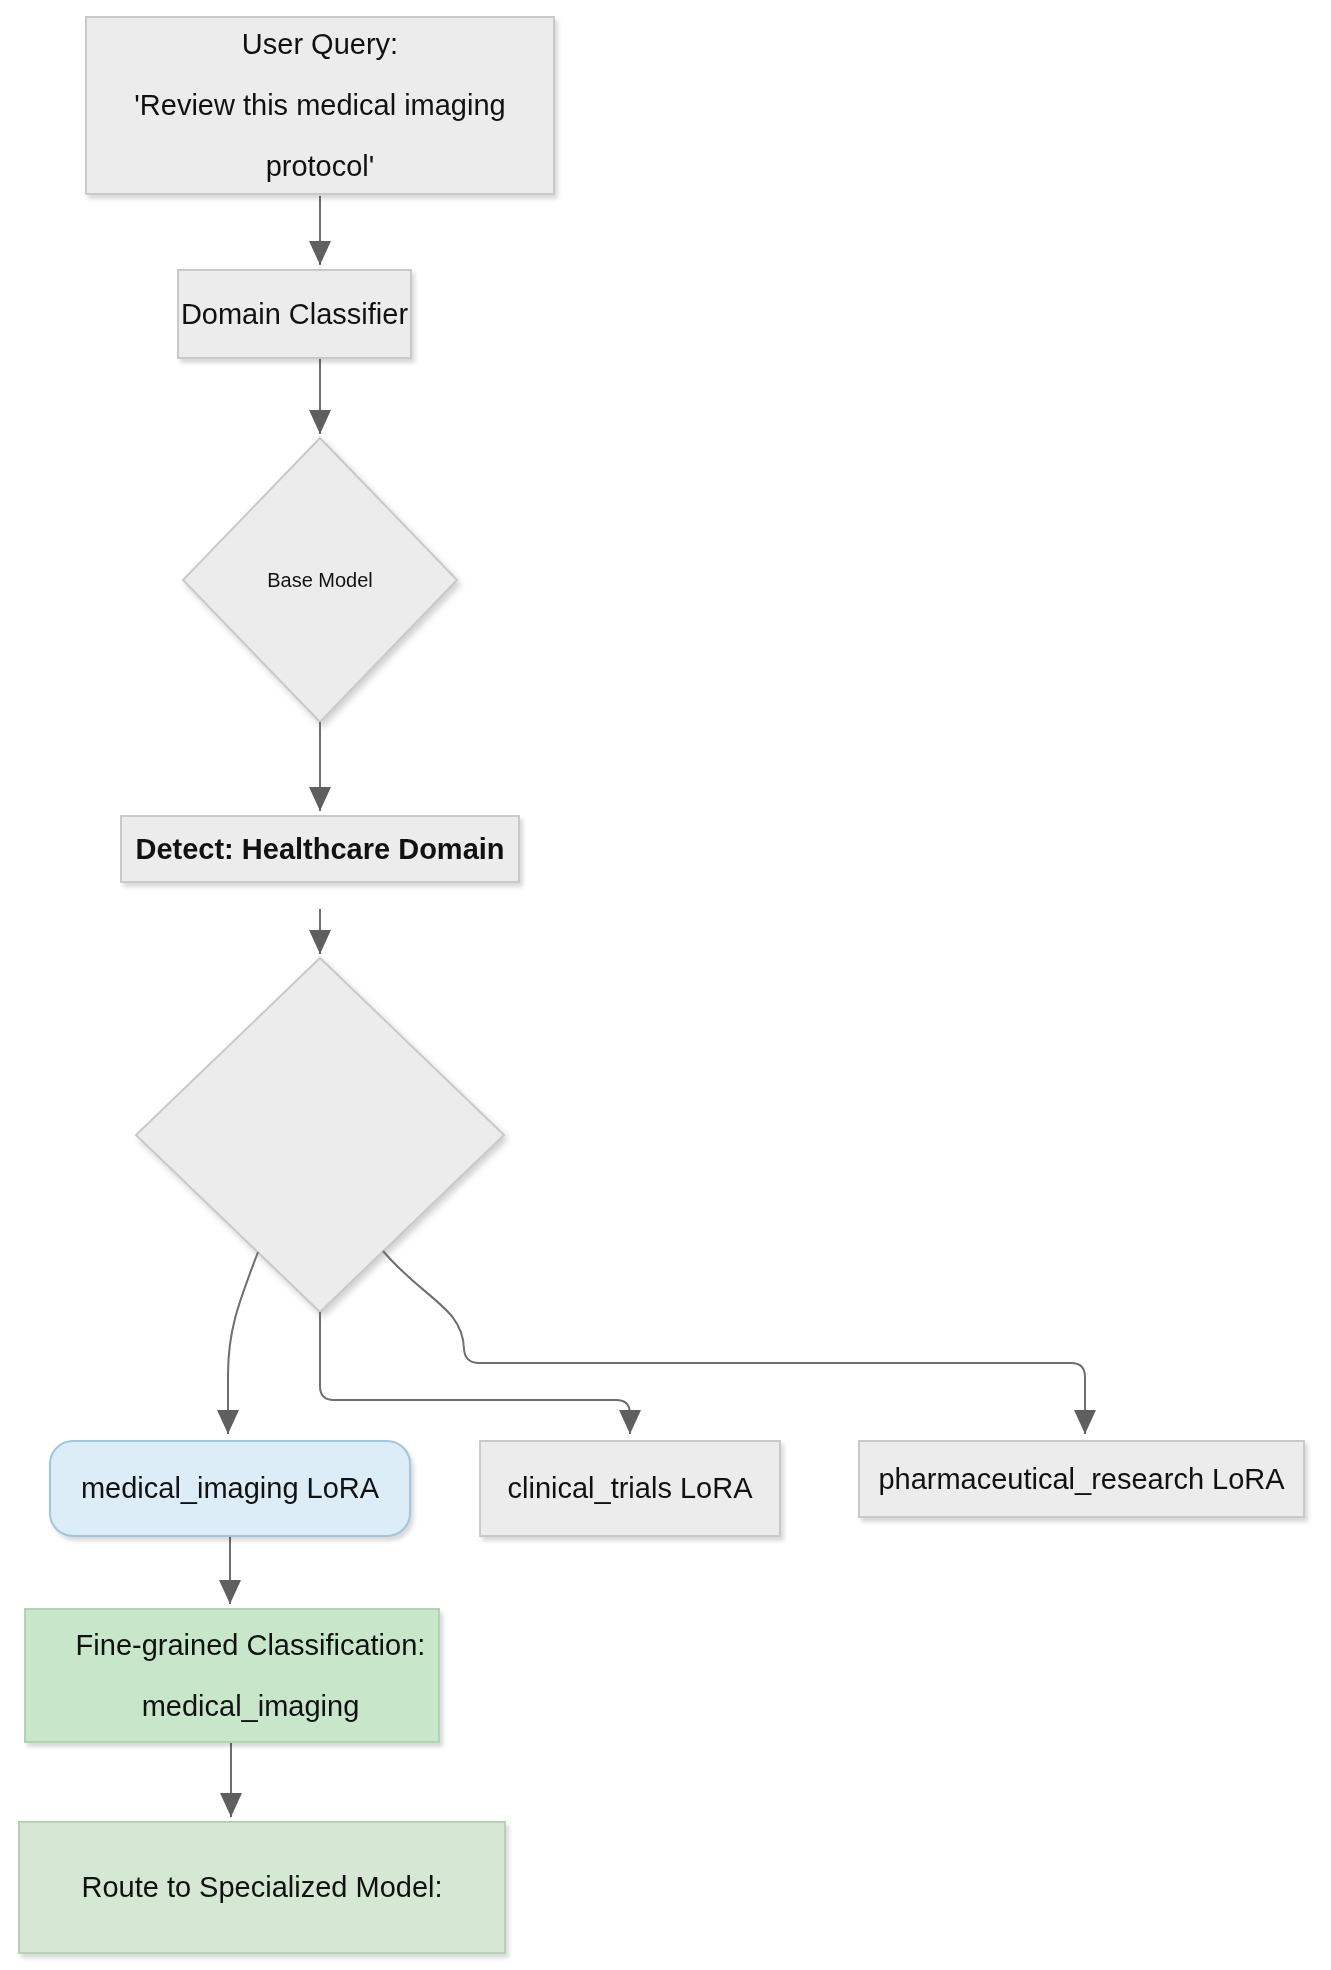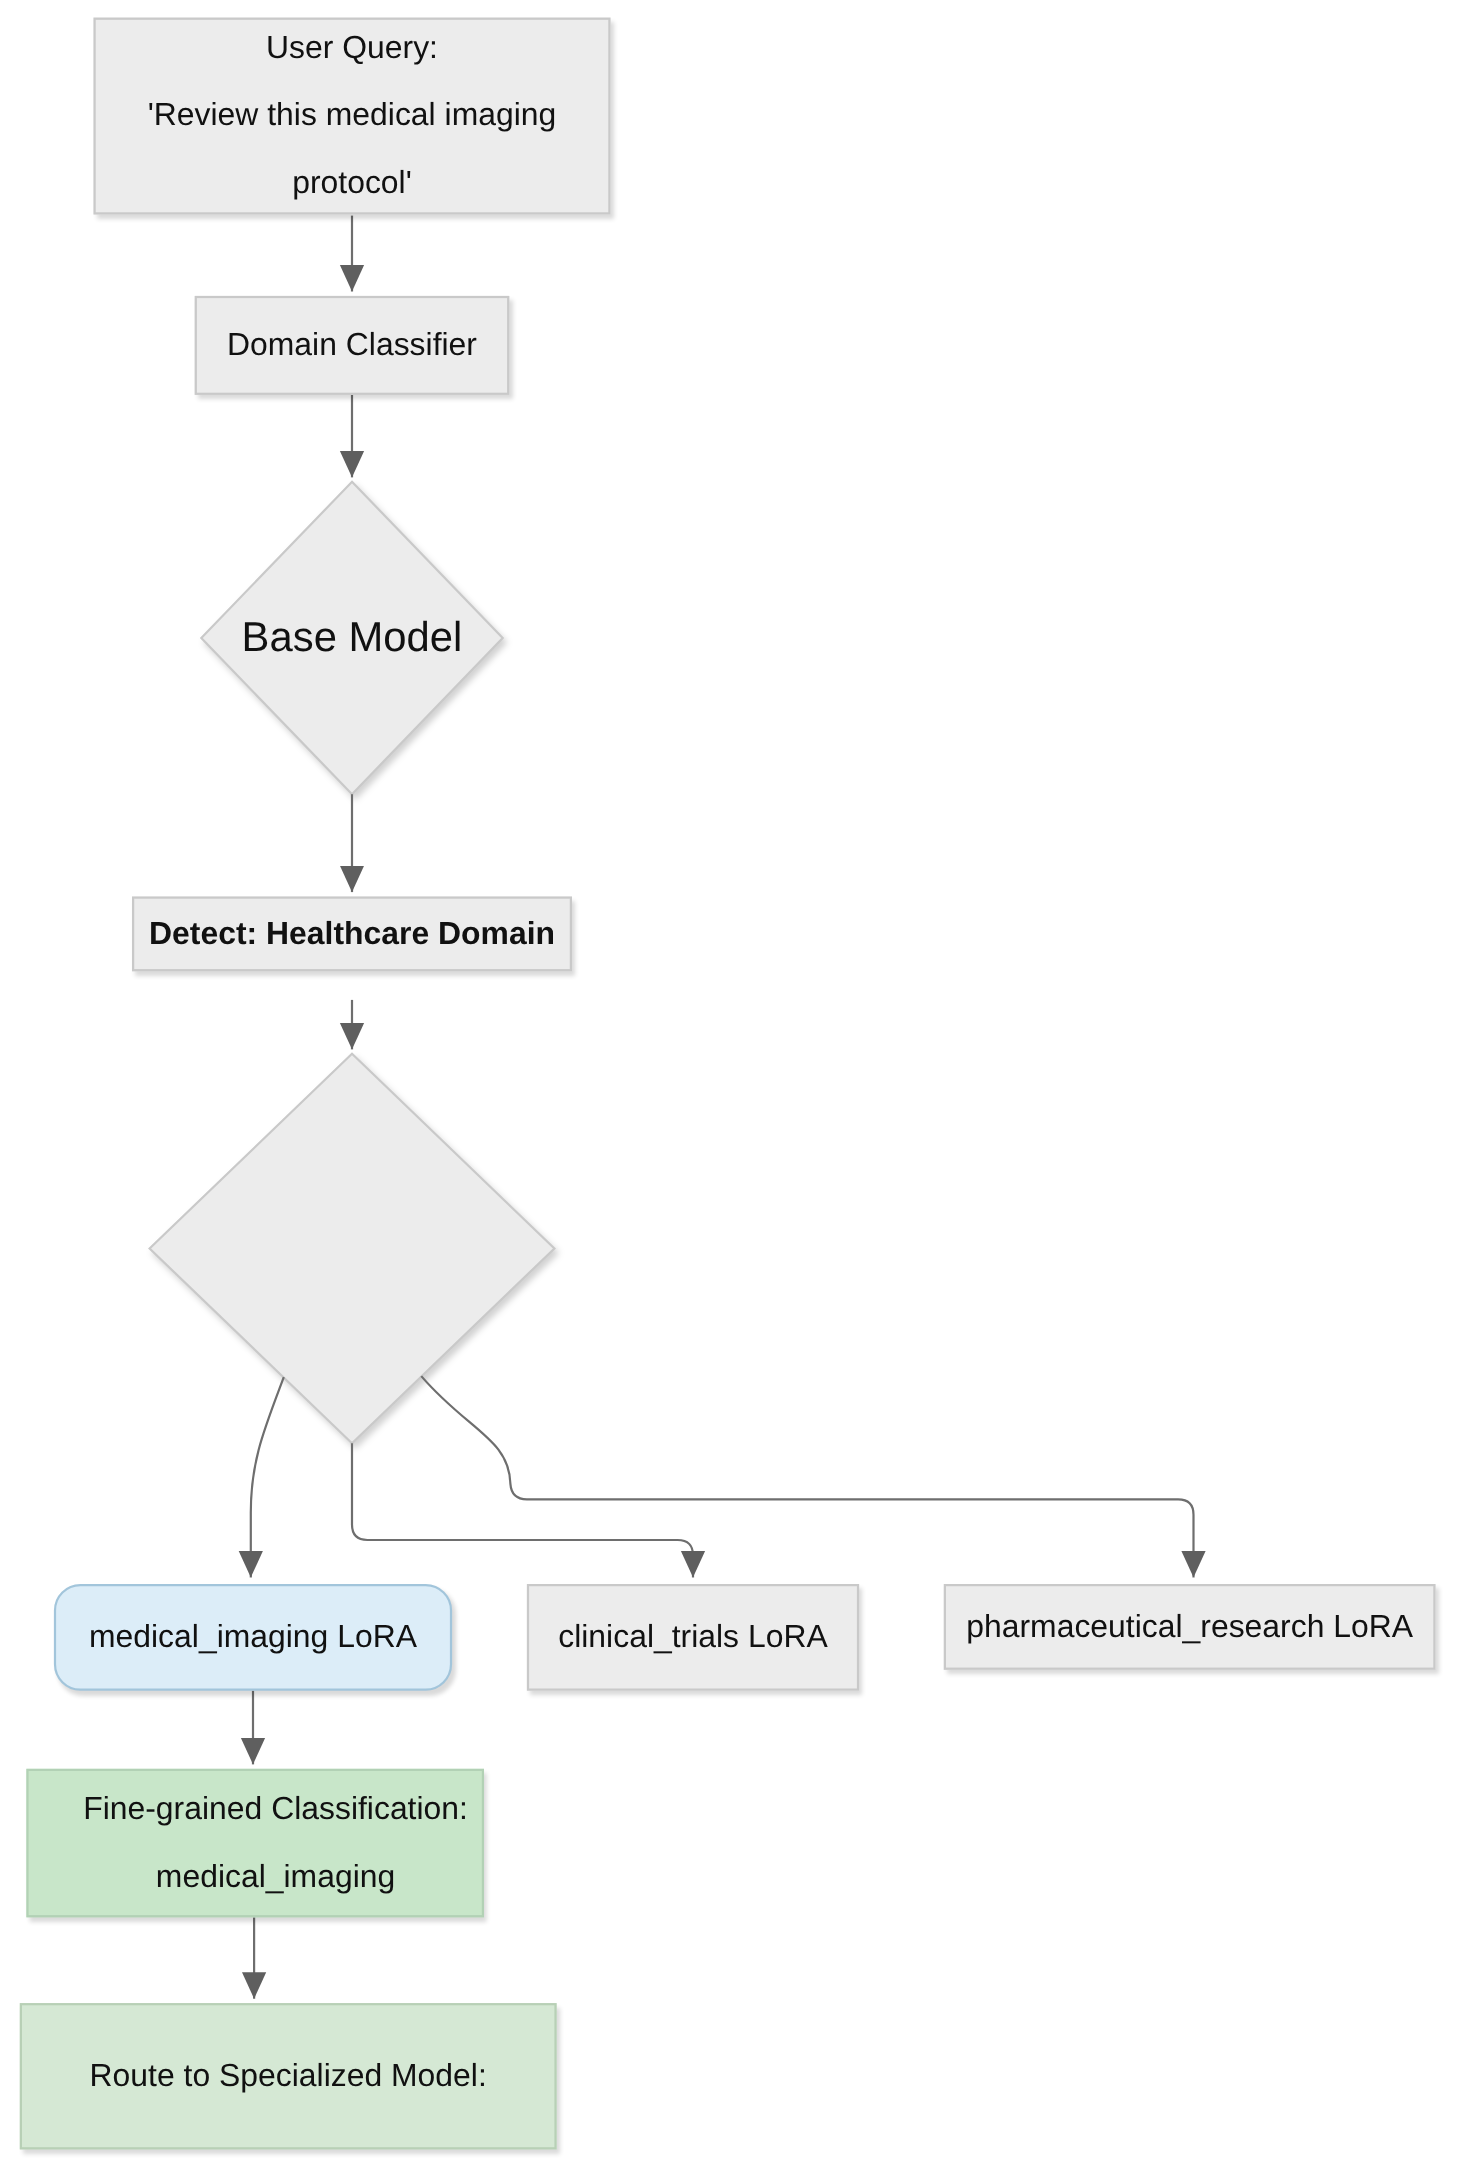--- a/index.html
+++ b/index.html
@@ -32,21 +32,21 @@
     font-size:29px;line-height:45px;gap:16px;
   }
   .node.blue{background:var(--blue-fill,#dcedf8);border-color:var(--blue-border,#a2c5db);border-radius:24px;}
   .node.green-dark{background:var(--green1-fill,#c8e6c9);border-color:var(--green1-border,#b2d1b5);padding-left:37px;}
   .node.green-light{background:var(--green2-fill,#d5e8d4);border-color:var(--green2-border,#b8d0b6);}
   .diamond-label{
     position:absolute;
     display:flex;align-items:center;justify-content:center;
     text-align:center;
     color:var(--text-color,#111111);
-    font-size:38px;line-height:45px;
+    font-size:20px;line-height:45px;
     pointer-events:none;
   }
   .line{display:block;}
 </style>
 </head>
 <body>
 
 <div class="canvas" style="--bg: #ffffff; --node-fill: #ececec; --node-border: #c9c9c9; --blue-fill: #dcedf8; --blue-border: #a2c5db; --green1-fill: #c8e6c9; --green1-border: #b2d1b5; --green2-fill: #d5e8d4; --green2-border: #b8d0b6; --edge-color: #6e6e6e; --arrow-color: #5f5f5f; --text-color: #111111;">
 
   <svg class="edges" width="1331" height="1970" viewBox="0 0 1331 1970">
@@ -69,21 +69,21 @@
     <path class="edge" d="M230,1537 L230,1604" marker-end="url(#arrow)"></path>
     <path class="edge" d="M231,1743 L231,1817" marker-end="url(#arrow)"></path>
   </svg>
 
   <div class="node" style="left:85px;top:16px;width:470px;height:179px;">
     <span class="line">User Query:</span>
     <span class="line">'Review this medical imaging</span>
     <span class="line">protocol'</span>
   </div>
 
-  <div class="node" style="left:177px;top:269px;width:286px;height:90px;">
+  <div class="node" style="left:177px;top:269px;width:235px;height:90px;">
     <span class="line">Domain Classifier</span>
   </div>
 
   <div class="diamond-label" style="left:183px;top:438px;width:274px;height:284px;">
     <span>Base Model</span>
   </div>
 
   <div class="node" style="left:120px;top:815px;width:400px;height:68px;font-weight:bold;">
     <span class="line">Detect: Healthcare Domain</span>
   </div>

